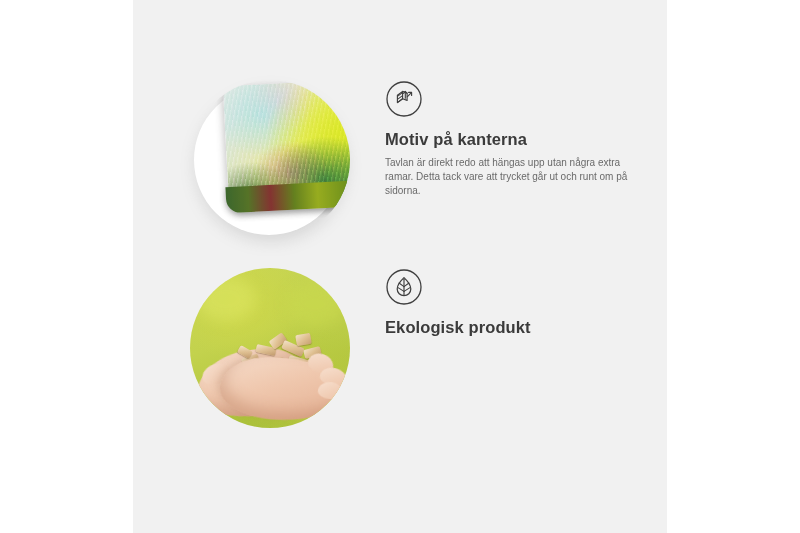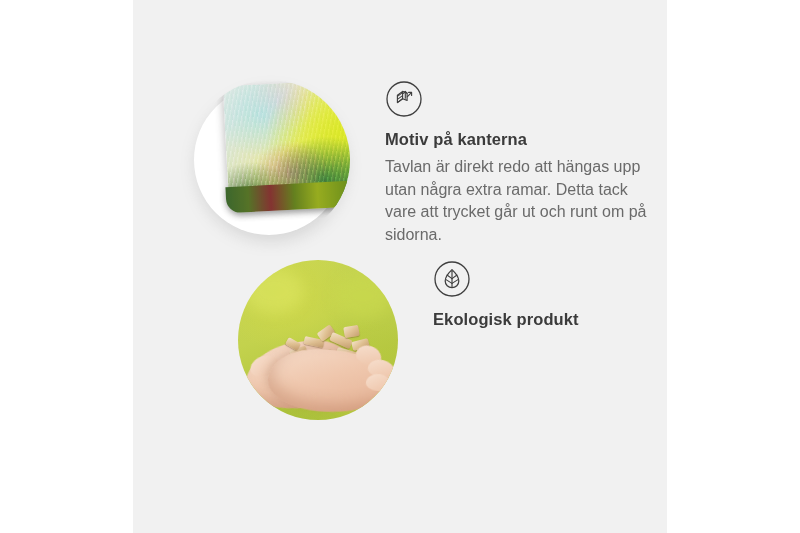--- a/index.html
+++ b/index.html
@@ -32,21 +32,21 @@
     overflow: hidden;
   }
 
   
   .feature {
     position: absolute;
     left: 0;
     width: 534px;
   }
   .feature.row-1 { top: 80px; height: 180px; }
-  .feature.row-2 { top: 260px; height: 180px; margin-left: 48px; }
+  .feature.row-2 { top: 268px; height: 180px; }
 
   
   .media {
     position: absolute;
     left: 57px;
     top: 0;
     width: 160px;
     height: 160px;
   }
 
@@ -205,21 +205,21 @@
     font-family: "Liberation Sans", sans-serif;
     font-size: 16.5px;
     font-weight: bold;
     color: #3b3b3b;
     letter-spacing: .1px;
     line-height: 1.2;
   }
   .feat-desc {
     margin: 6px 0 0 0;
     font-family: "Liberation Sans", sans-serif;
-    font-size: 16px;
+    font-size: 10px;
     font-weight: normal;
     color: #6a6a6a;
     line-height: 1.42;
     max-width: 262px;
   }
 </style>
 </head>
 <body>
 
 <div id="stage">

